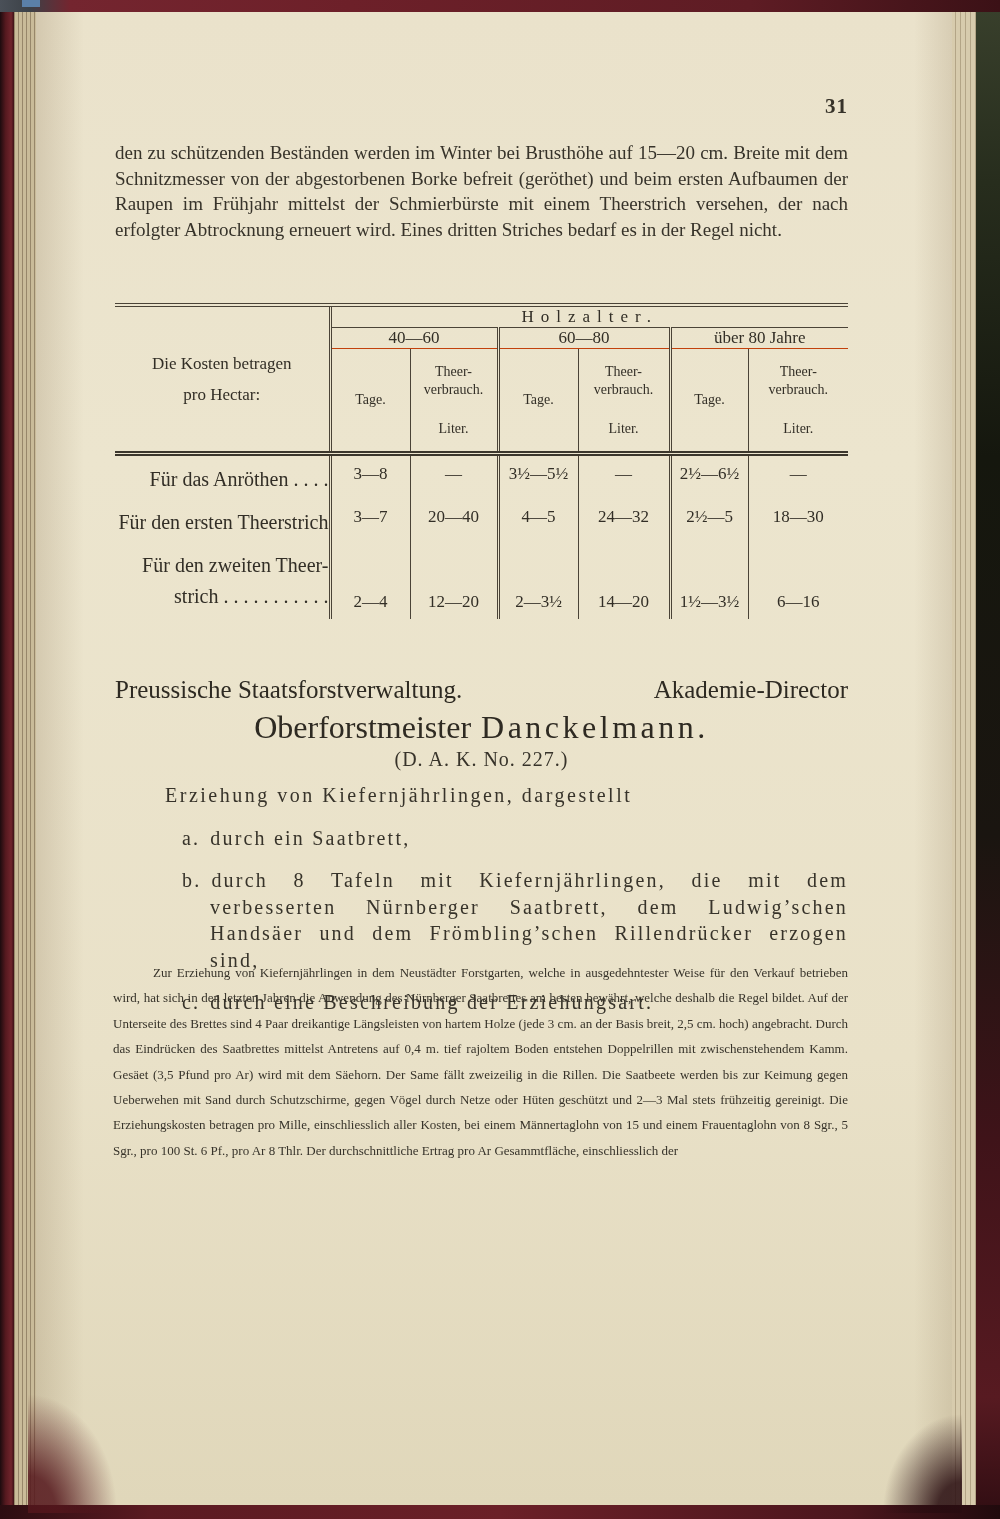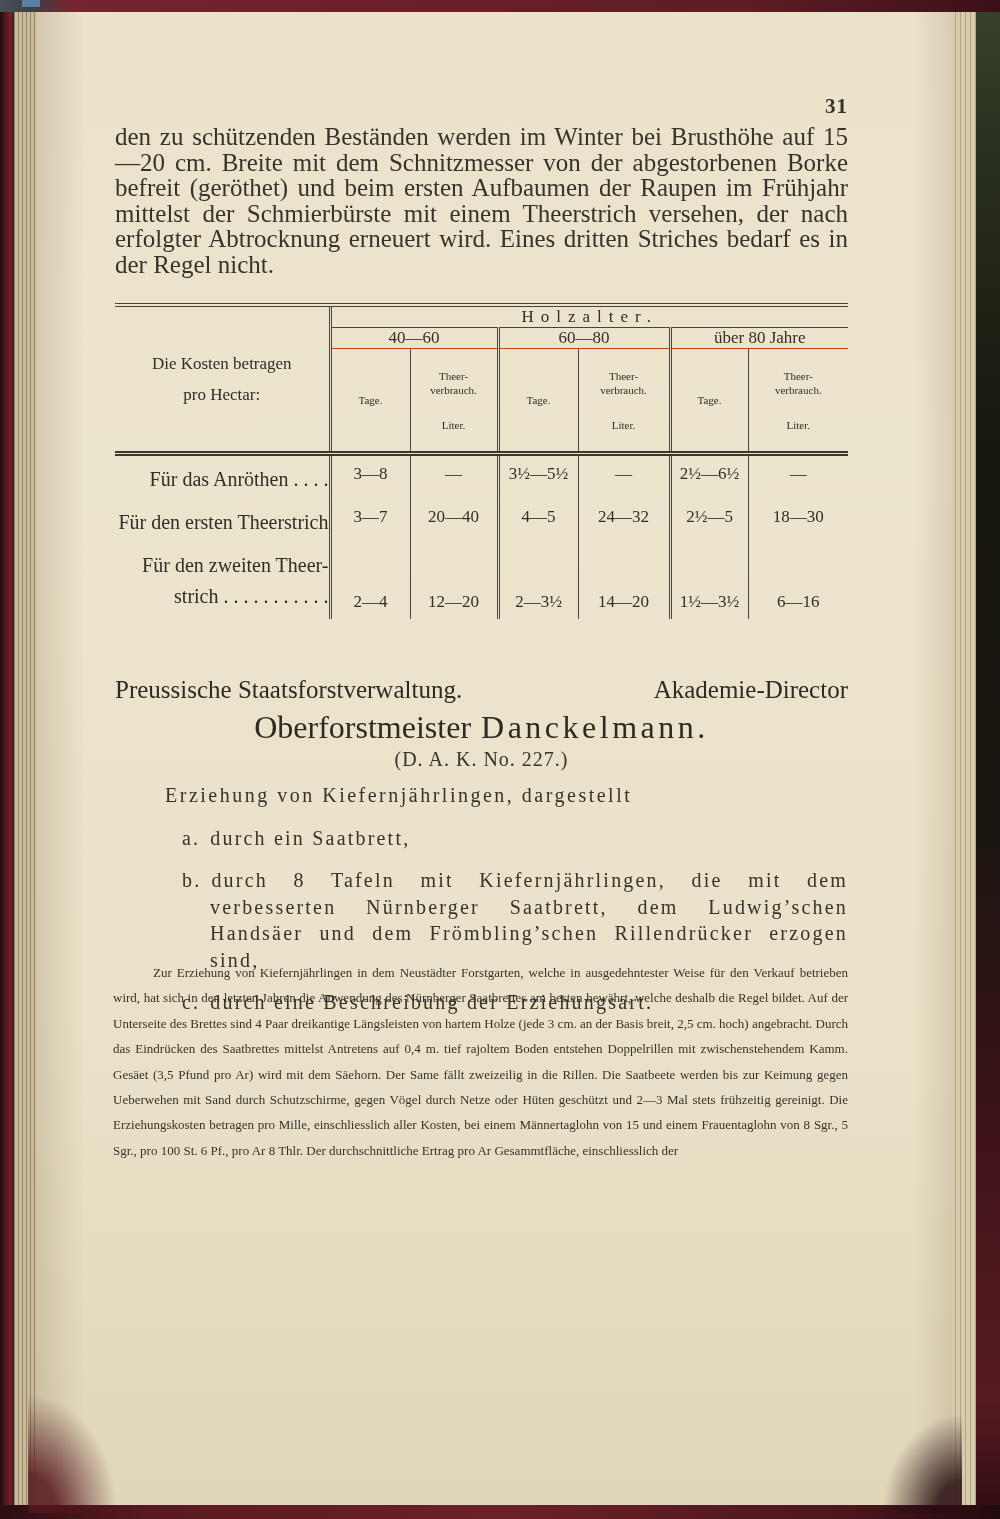--- a/index.html
+++ b/index.html
@@ -31,36 +31,36 @@
       linear-gradient(180deg,#eae2cb 0,#ece5ce 30%,#e9e1c8 70%,#e0d7ba 100%); }
   .corner-bl { position:absolute; left:28px; bottom:6px; width:90px; height:120px;
     background:radial-gradient(ellipse at 0% 100%, rgba(84,22,28,.85) 0 22%, rgba(84,22,28,0) 70%); }
   .corner-br { position:absolute; right:38px; bottom:6px; width:80px; height:100px;
     background:radial-gradient(ellipse at 100% 100%, rgba(40,12,16,.85) 0 22%, rgba(40,12,16,0) 70%); }
 
   
   .pre { white-space:pre-line; }
   .page-number { position:absolute; left:115px; top:94px; width:733px; text-align:right;
     font-size:21px; font-weight:bold; letter-spacing:1px; }
-  .intro { position:absolute; left:115px; top:124px; width:733px;
-    font-size:25px; line-height:25.5px; text-align:justify; }
+  .intro { position:absolute; left:115px; top:140px; width:733px;
+    font-size:19px; line-height:25.5px; text-align:justify; }
 
   
   .kosten-wrap { position:absolute; left:115px; top:303px; width:733px; }
   table.kosten { width:733px; border-collapse:collapse; table-layout:fixed;
     border-top:4px double #4a4337; }
   table.kosten td { font-size:17px; text-align:center; color:#322e26; padding:0; }
   td.corner { border-right:3px double #4a4337; border-bottom:5px double #3c372d;
     font-size:18px; line-height:1.85; vertical-align:middle; padding-bottom:30px; }
   td.holz { border-bottom:1px solid #4a4337; font-size:19px; letter-spacing:7px;
     padding:16px 0 12px; }
   td.grp { border-bottom:1px solid #c2410c; padding:13px 0; font-size:17px; }
   .c-mid { border-right:1px solid #4a4337; }
   .c-end { border-right:3px double #4a4337; }
-  tr.r-sub td { border-bottom:5px double #3c372d; height:102px; font-size:11px;
+  tr.r-sub td { border-bottom:5px double #3c372d; height:102px; font-size:14px;
     vertical-align:middle; }
   .theer-l { line-height:1.3; }
   .liter-l { margin-top:22px; }
   tr.r-data td { padding:8px 0 4px; vertical-align:top; }
   tr.r-data td.lbl { text-align:right; font-size:20px; padding-left:2px;
     line-height:1.55; border-right:3px double #4a4337; }
   tr.r-data.last td { vertical-align:bottom; padding-bottom:7px; }
 
   
   .heading1 { position:absolute; left:115px; top:676px; width:733px; display:flex;

